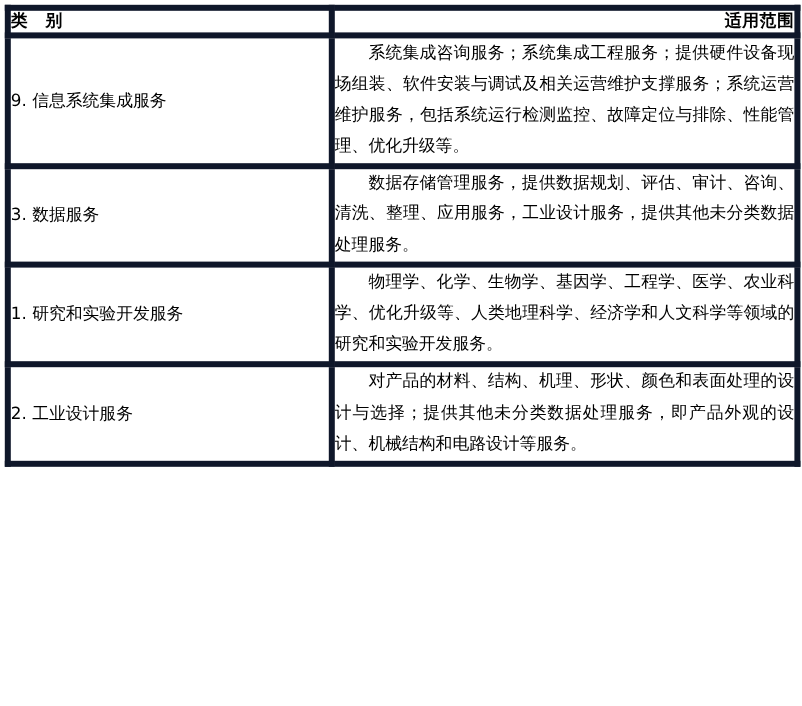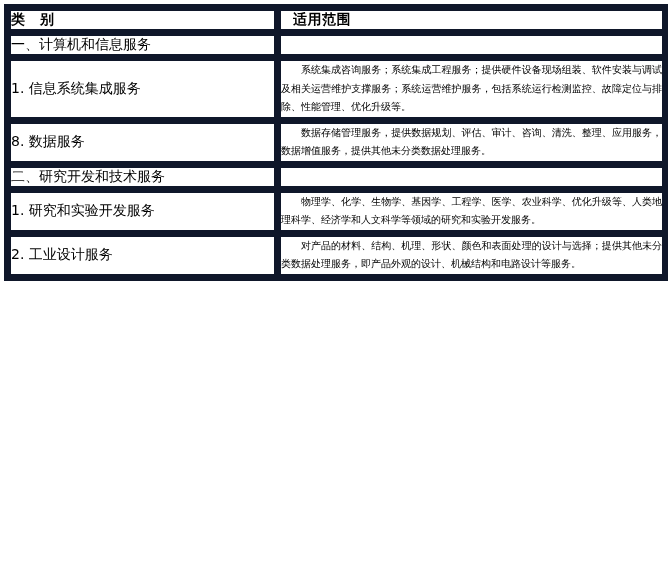--- a/index.html
+++ b/index.html
@@ -13,46 +13,47 @@
     font-family: "DejaVu Sans", "Liberation Sans", sans-serif;
     color: #000000;
   }
   .doc-table {
     border-collapse: collapse;
     width: 660px;
     margin: 4px 4px 0 4px;
     table-layout: fixed;
   }
   .doc-table td {
-    border: 7px solid #0f172a;
+    border: 5px solid #0f172a;
     vertical-align: middle;
     padding: 0;
     margin-left: 44px;
   }
   .col-category { width: 270px; }
   .col-scope { width: 388px; }
   .header-cell {
     font-size: 14px;
     font-weight: bold;
     letter-spacing: 0.5px;
     padding: 10px 10px 10px 22px;
   }
   .header-cell.scope {
     padding-left: 12px;
+    text-align: right;
   }
   .section-cell {
     font-size: 14px;
     padding: 9px 10px 9px 16px;
   }
   .cat-cell {
     font-size: 14px;
     padding: 10px 10px 10px 22px;
   }
   .scope-cell {
-    font-size: 10px;
+    font-size: 14px;
     line-height: 1.85;
     padding: 9px 12px 9px 10px;
     text-align: justify;
     text-justify: inter-ideograph;
   }
   .scope-cell .first-line {
     text-indent: 2em;
     display: block;
   }
 </style>
@@ -63,38 +64,30 @@
   <colgroup>
     <col class="col-category">
     <col class="col-scope">
   </colgroup>
   <tbody>
     <tr>
       <td class="header-cell">类　别</td>
       <td class="header-cell scope">适用范围</td>
     </tr>
     <tr>
-      <td class="section-cell">一、计算机和信息服务</td>
-      <td class="scope-cell"></td>
-    </tr>
-    <tr>
-      <td class="cat-cell">1. 信息系统集成服务</td>
+      <td class="cat-cell">9. 信息系统集成服务</td>
       <td class="scope-cell">
         <span class="first-line">系统集成咨询服务；系统集成工程服务；提供硬件设备现场组装、软件安装与调试及相关运营维护支撑服务；系统运营维护服务，包括系统运行检测监控、故障定位与排除、性能管理、优化升级等。</span>
       </td>
     </tr>
     <tr>
-      <td class="cat-cell">8. 数据服务</td>
+      <td class="cat-cell">3. 数据服务</td>
       <td class="scope-cell">
-        <span class="first-line">数据存储管理服务，提供数据规划、评估、审计、咨询、清洗、整理、应用服务，数据增值服务，提供其他未分类数据处理服务。</span>
+        <span class="first-line">数据存储管理服务，提供数据规划、评估、审计、咨询、清洗、整理、应用服务，工业设计服务，提供其他未分类数据处理服务。</span>
       </td>
-    </tr>
-    <tr>
-      <td class="section-cell">二、研究开发和技术服务</td>
-      <td class="scope-cell"></td>
     </tr>
     <tr>
       <td class="cat-cell">1. 研究和实验开发服务</td>
       <td class="scope-cell">
         <span class="first-line">物理学、化学、生物学、基因学、工程学、医学、农业科学、优化升级等、人类地理科学、经济学和人文科学等领域的研究和实验开发服务。</span>
       </td>
     </tr>
     <tr>
       <td class="cat-cell">2. 工业设计服务</td>
       <td class="scope-cell">

